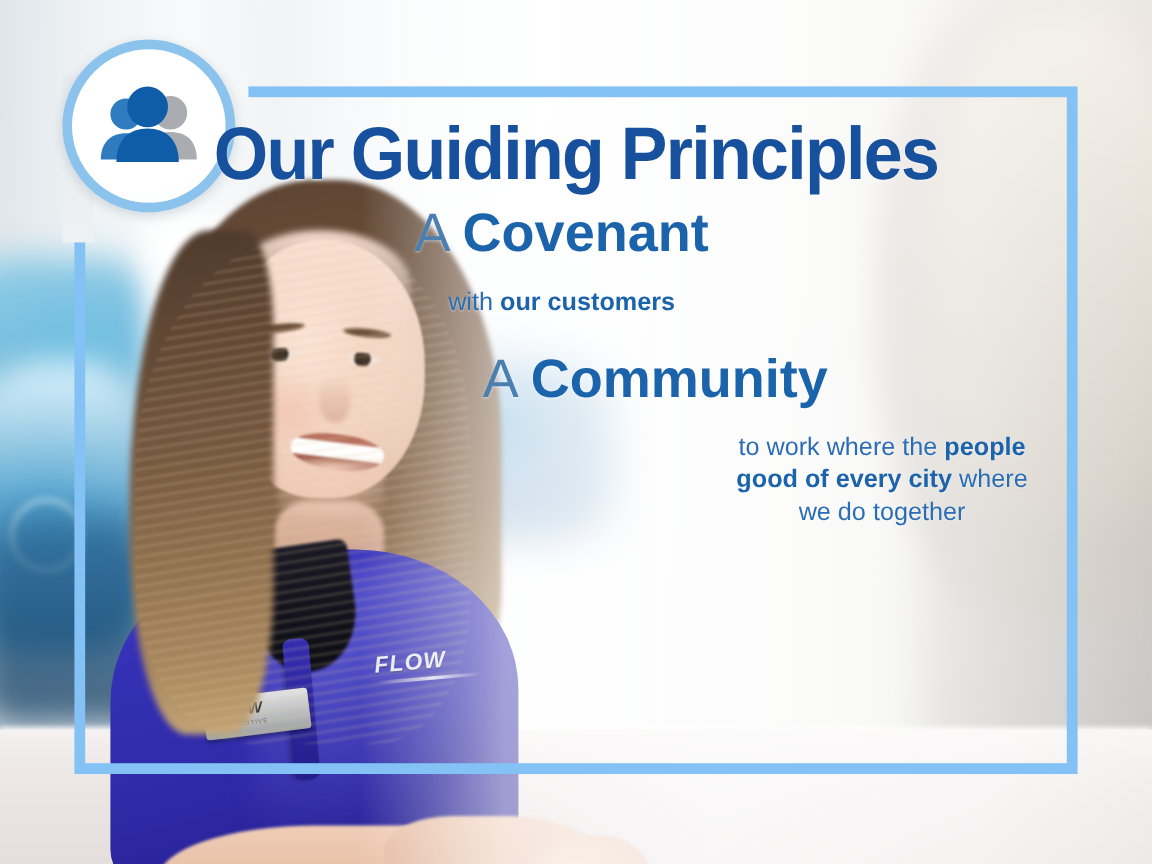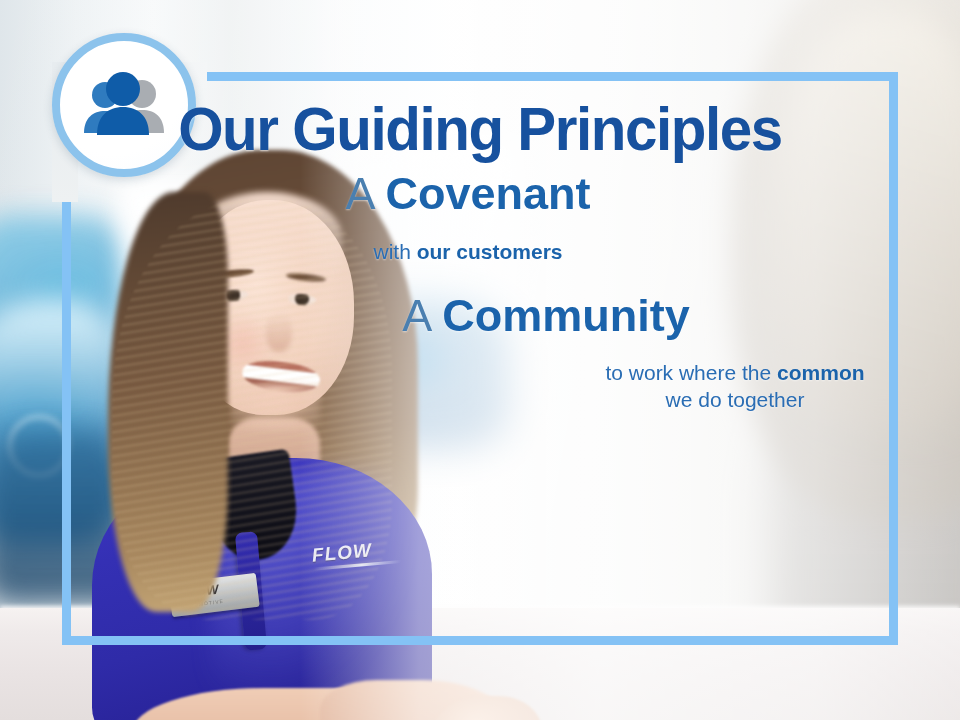--- a/index.html
+++ b/index.html
@@ -593,20 +593,21 @@
     <div id="principles">
         <div class="principle pr-1">
           <div class="p-title"><span class="art">A</span> <span class="word">Covenant</span></div>
           <div class="p-sub">
             <div><span>with </span><b>our customers</b></div>
           </div>
         </div>
         <div class="principle pr-3">
           <div class="p-title"><span class="art">A</span> <span class="word">Community</span></div>
           <div class="p-sub">
-            <div><span>to work where the </span><b>common</b></div>
+            <div><span>to work where the </span><b>people</b></div>
+            <div><b>good of every city</b><span> where</span></div>
             <div><span>we do together</span></div>
           </div>
         </div>
       </div>
   </div>
 
 </div>
 
 </body></html>

